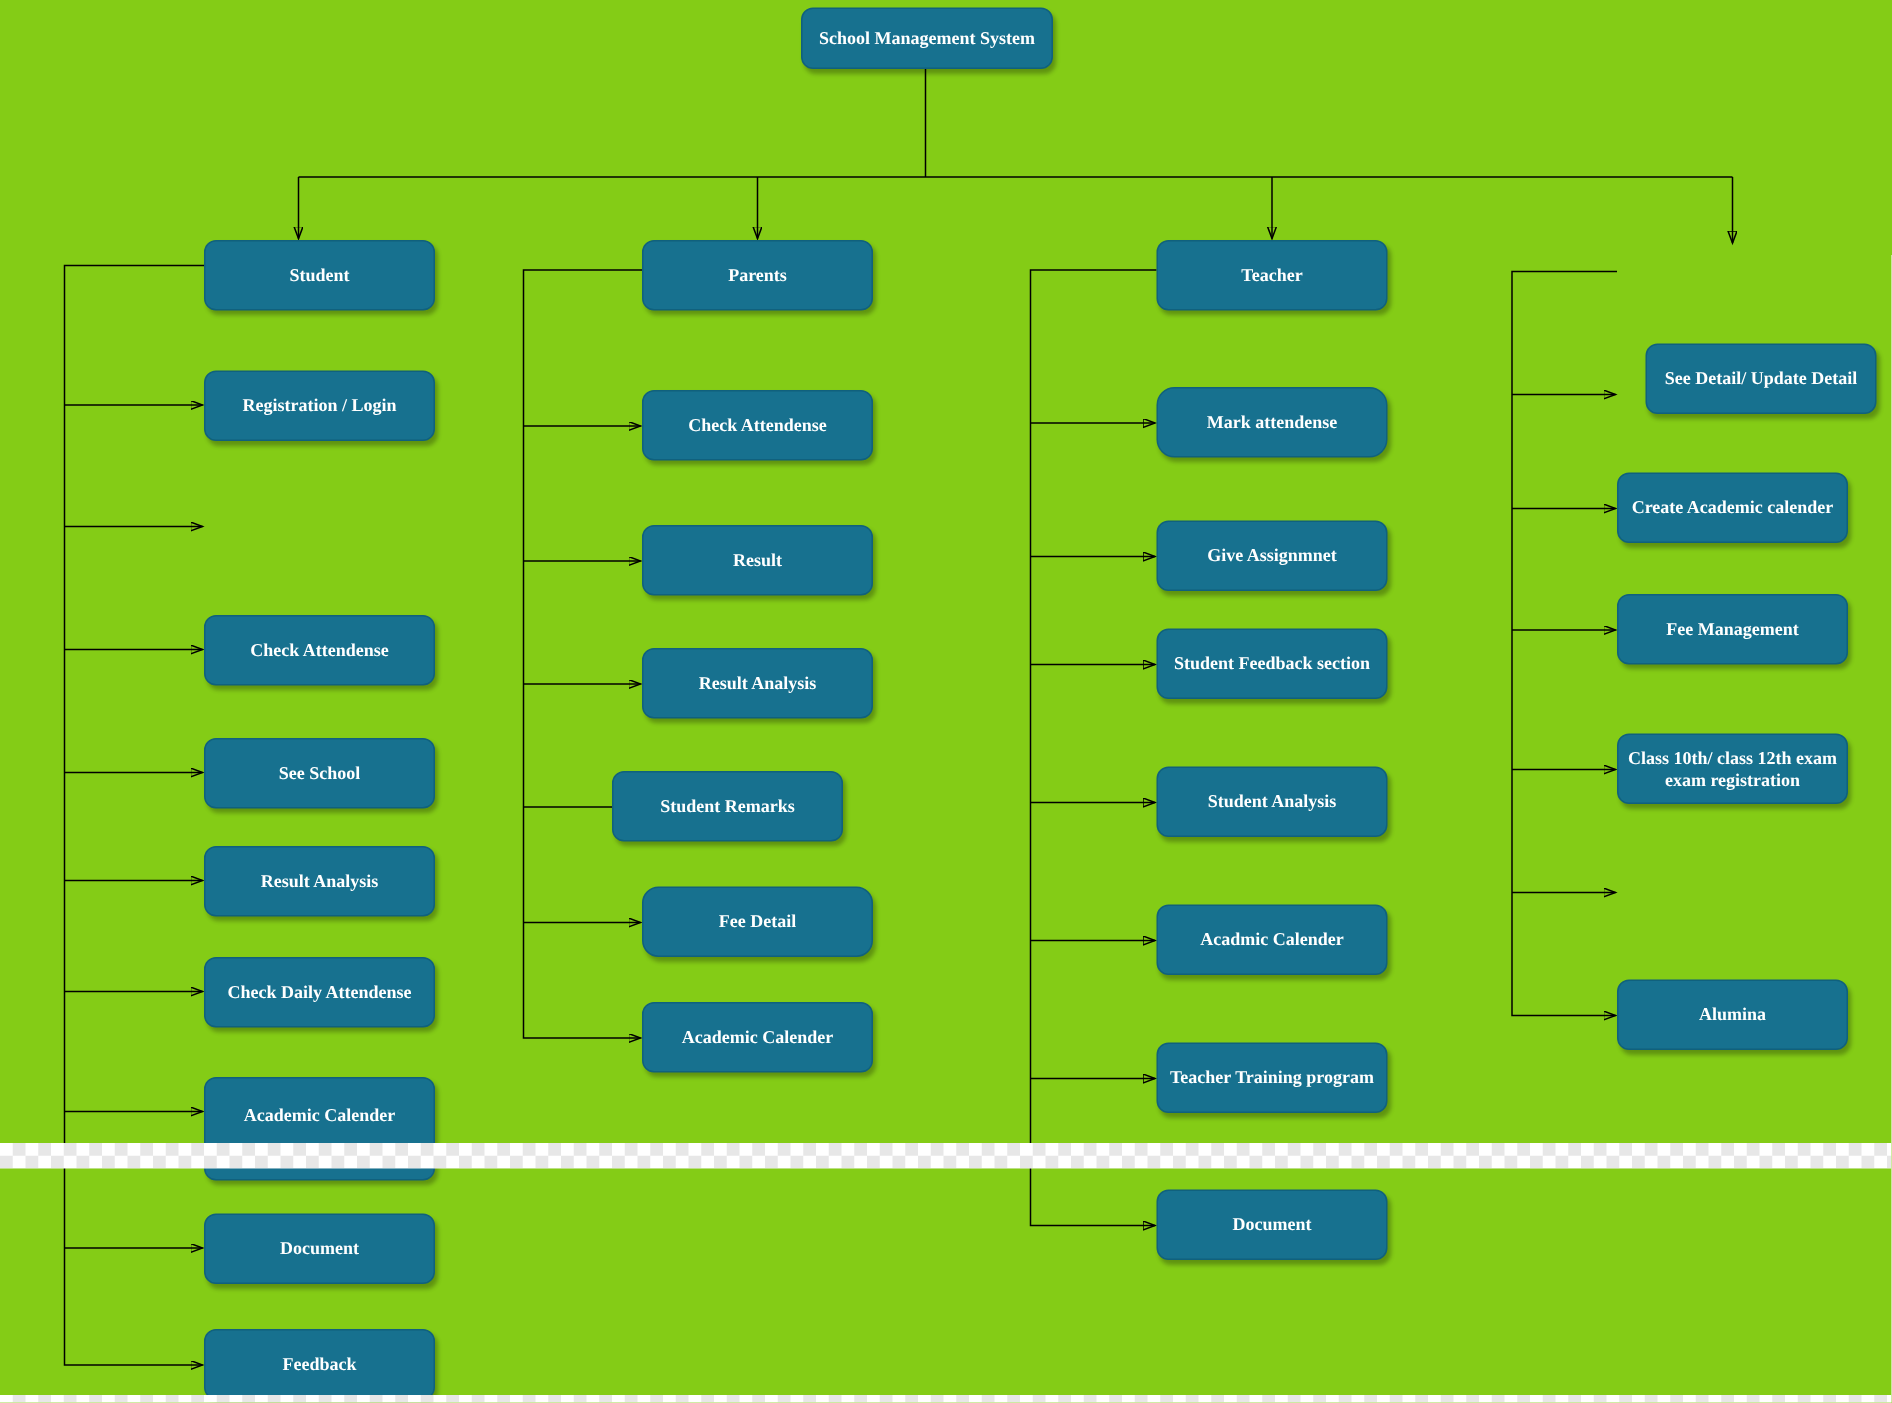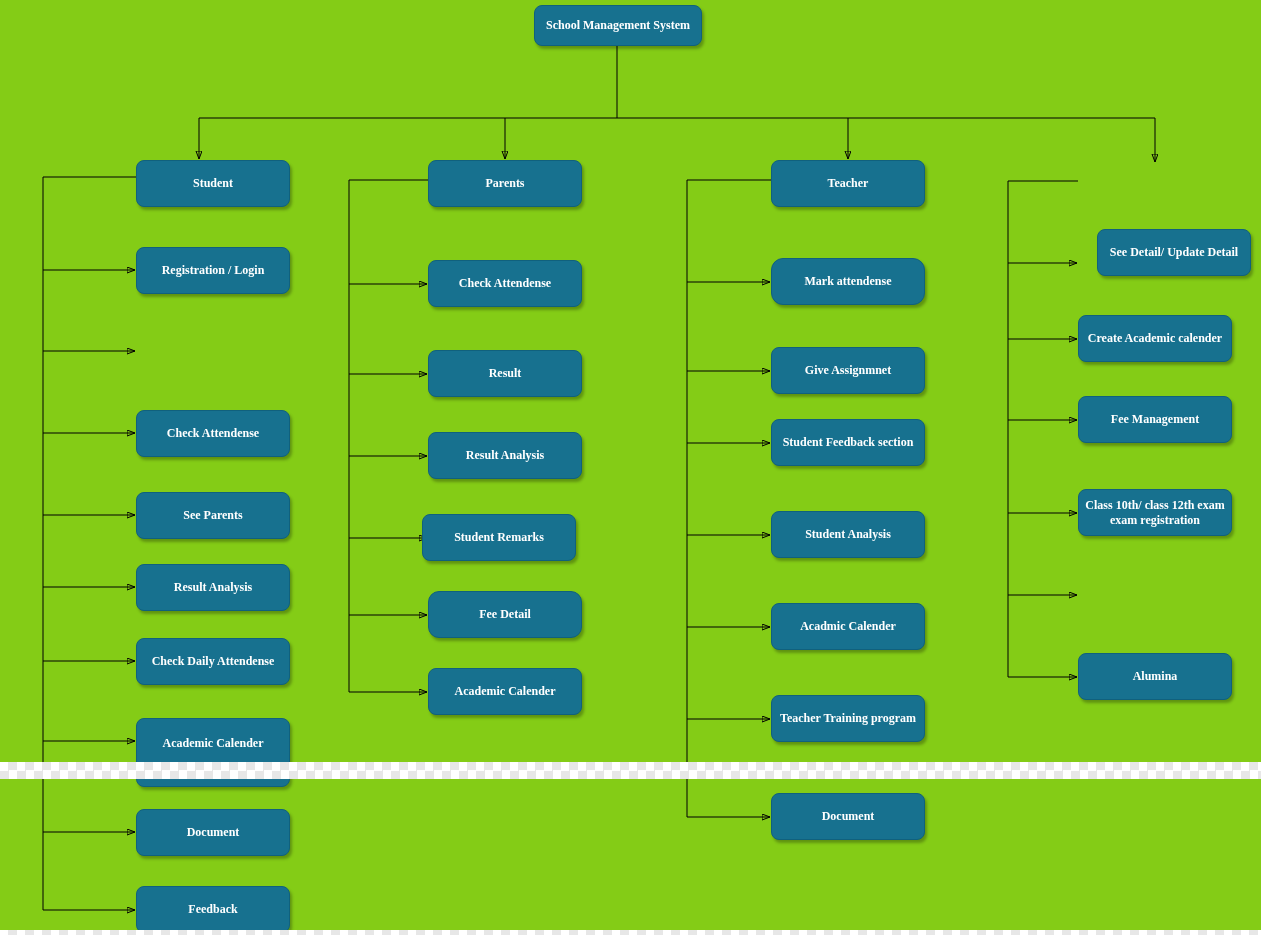--- a/index.html
+++ b/index.html
@@ -88,32 +88,32 @@
     <path d="M1008,420 H1077" marker-end="url(#arr)"></path>
     <path d="M1008,513 H1077" marker-end="url(#arr)"></path>
     <path d="M1008,595 H1077" marker-end="url(#arr)"></path>
   </svg>
 
   <div class="node root" style="left:534px;top:5px;">School Management System</div>
 
   <div class="node" style="left:136px;top:160px;">Student</div>
   <div class="node" style="left:136px;top:247px;">Registration / Login</div>
   <div class="node" style="left:136px;top:410px;">Check Attendense</div>
-  <div class="node" style="left:136px;top:492px;">See Parents</div>
+  <div class="node" style="left:136px;top:492px;">See School</div>
   <div class="node" style="left:136px;top:564px;">Result Analysis</div>
   <div class="node" style="left:136px;top:638px;">Check Daily Attendense</div>
   <div class="node tall" style="left:136px;top:718px;">Academic Calender</div>
   <div class="node" style="left:136px;top:809px;">Document</div>
   <div class="node" style="left:136px;top:886px;">Feedback</div>
 
   <div class="node" style="left:428px;top:160px;">Parents</div>
   <div class="node" style="left:428px;top:260px;">Check Attendense</div>
   <div class="node" style="left:428px;top:350px;">Result</div>
   <div class="node" style="left:428px;top:432px;">Result Analysis</div>
-  <div class="node" style="left:422px;top:514px;">Student Remarks</div>
+  <div class="node" style="left:408px;top:514px;">Student Remarks</div>
   <div class="node" style="left:428px;top:591px;border-radius:11px;">Fee Detail</div>
   <div class="node" style="left:428px;top:668px;">Academic Calender</div>
 
   <div class="node" style="left:771px;top:160px;">Teacher</div>
   <div class="node" style="left:771px;top:258px;border-radius:12px;">Mark attendense</div>
   <div class="node" style="left:771px;top:347px;">Give Assignmnet</div>
   <div class="node" style="left:771px;top:419px;">Student Feedback section</div>
   <div class="node" style="left:771px;top:511px;">Student Analysis</div>
   <div class="node" style="left:771px;top:603px;">Acadmic Calender</div>
   <div class="node" style="left:771px;top:695px;">Teacher Training program</div>

